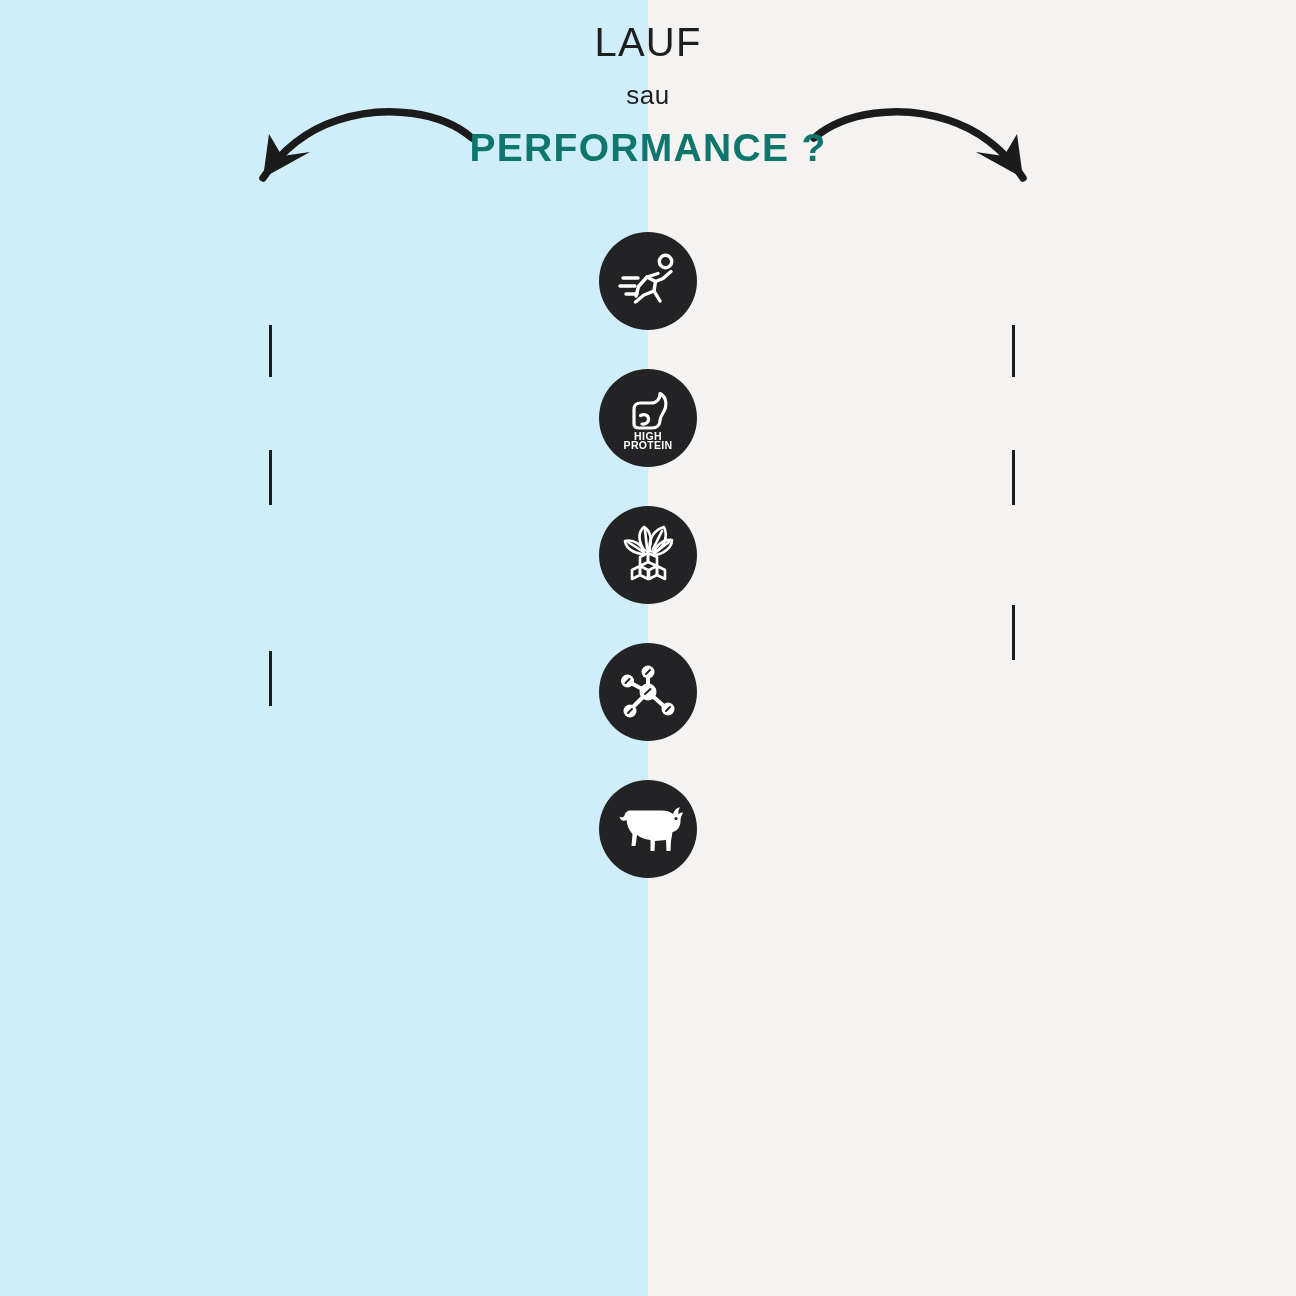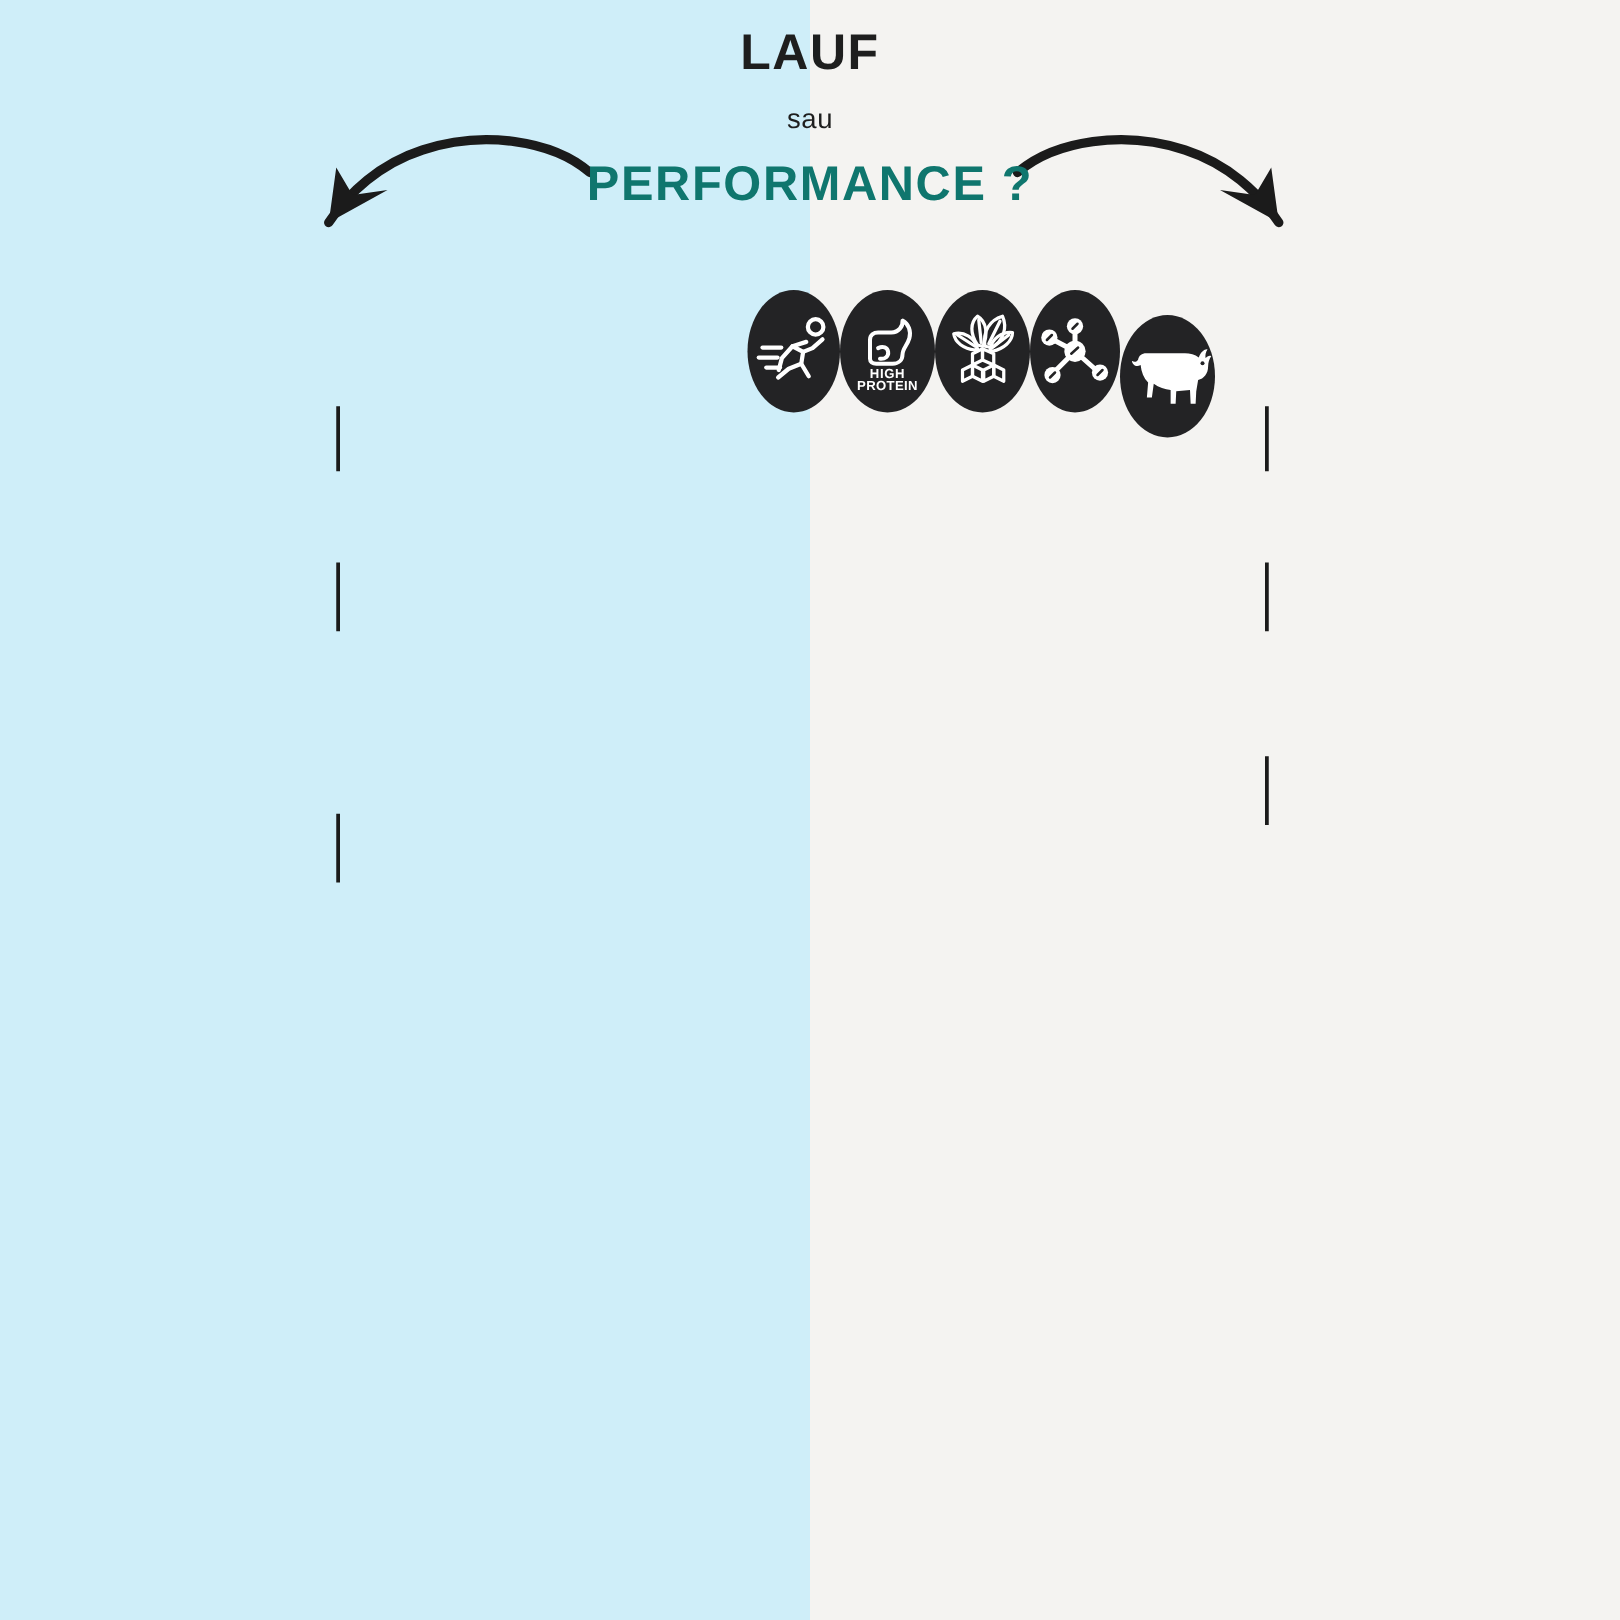--- a/index.html
+++ b/index.html
@@ -25,29 +25,29 @@
     position:absolute;
     left:0; top:14px;
     width:1296px;
     text-align:center;
     z-index:6;
     pointer-events:none;
   }
   #headline .ln1 {
     display:block;
     font-size:40px;
-    font-weight:bold;
+    font-weight:normal;
     letter-spacing:1.2px;
     color:#1e1e1e;
     line-height:56px;
     text-align:center;
   }
   #headline .ln2 {
     display:block;
-    font-size:22px;
+    font-size:26px;
     font-weight:400;
     letter-spacing:0.5px;
     color:#1e1e1e;
     line-height:50px;
   }
   #headline .ln3 {
     display:block;
     font-size:39px;
     font-weight:bold;
     letter-spacing:1.3px;
@@ -61,21 +61,21 @@
   #arrow-right { left:800px; top:96px;  width:240px; height:100px; }
 
   
   #icon-column {
     position:absolute;
     left:598px;
     top:232px;
     width:100px;
     z-index:7;
     display:flex;
-    flex-direction:row;
+    flex-direction:column;
     align-items:center;
   }
   .icon-badge {
     width:98px; height:98px;
     border-radius:50%;
     background:#232325;
     display:flex;
     align-items:center;
     justify-content:center;
     margin-bottom:39px;

